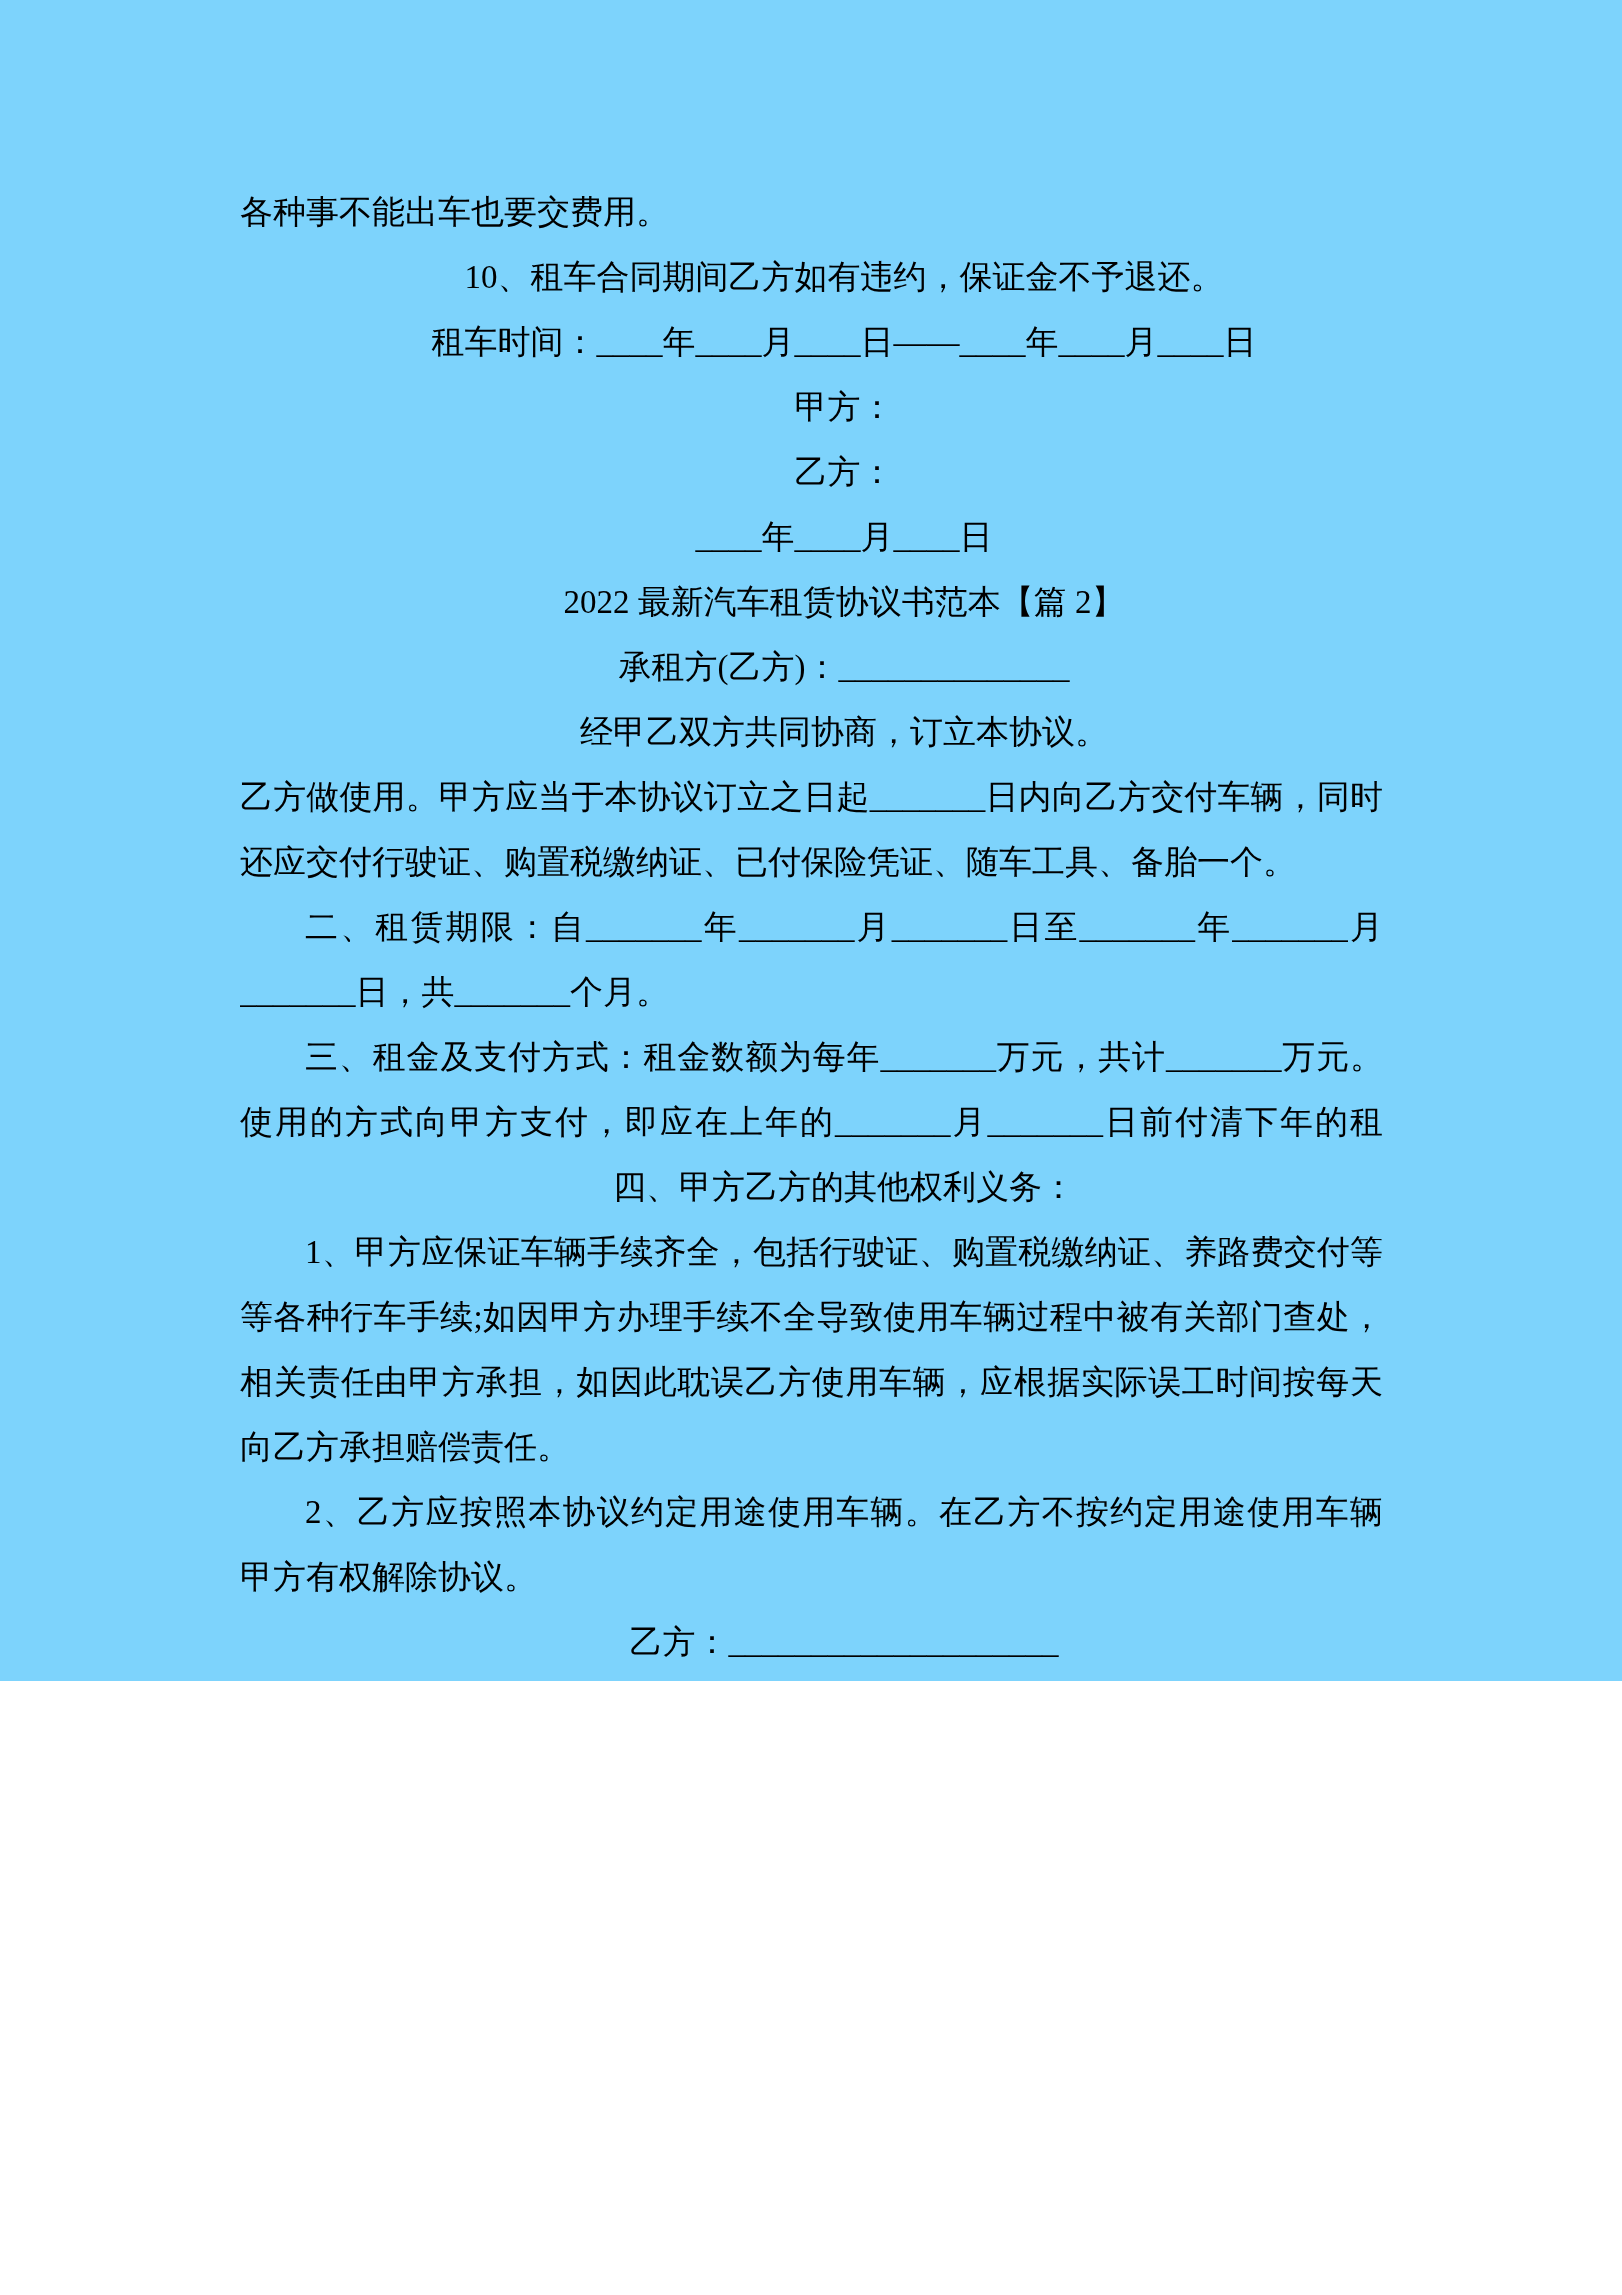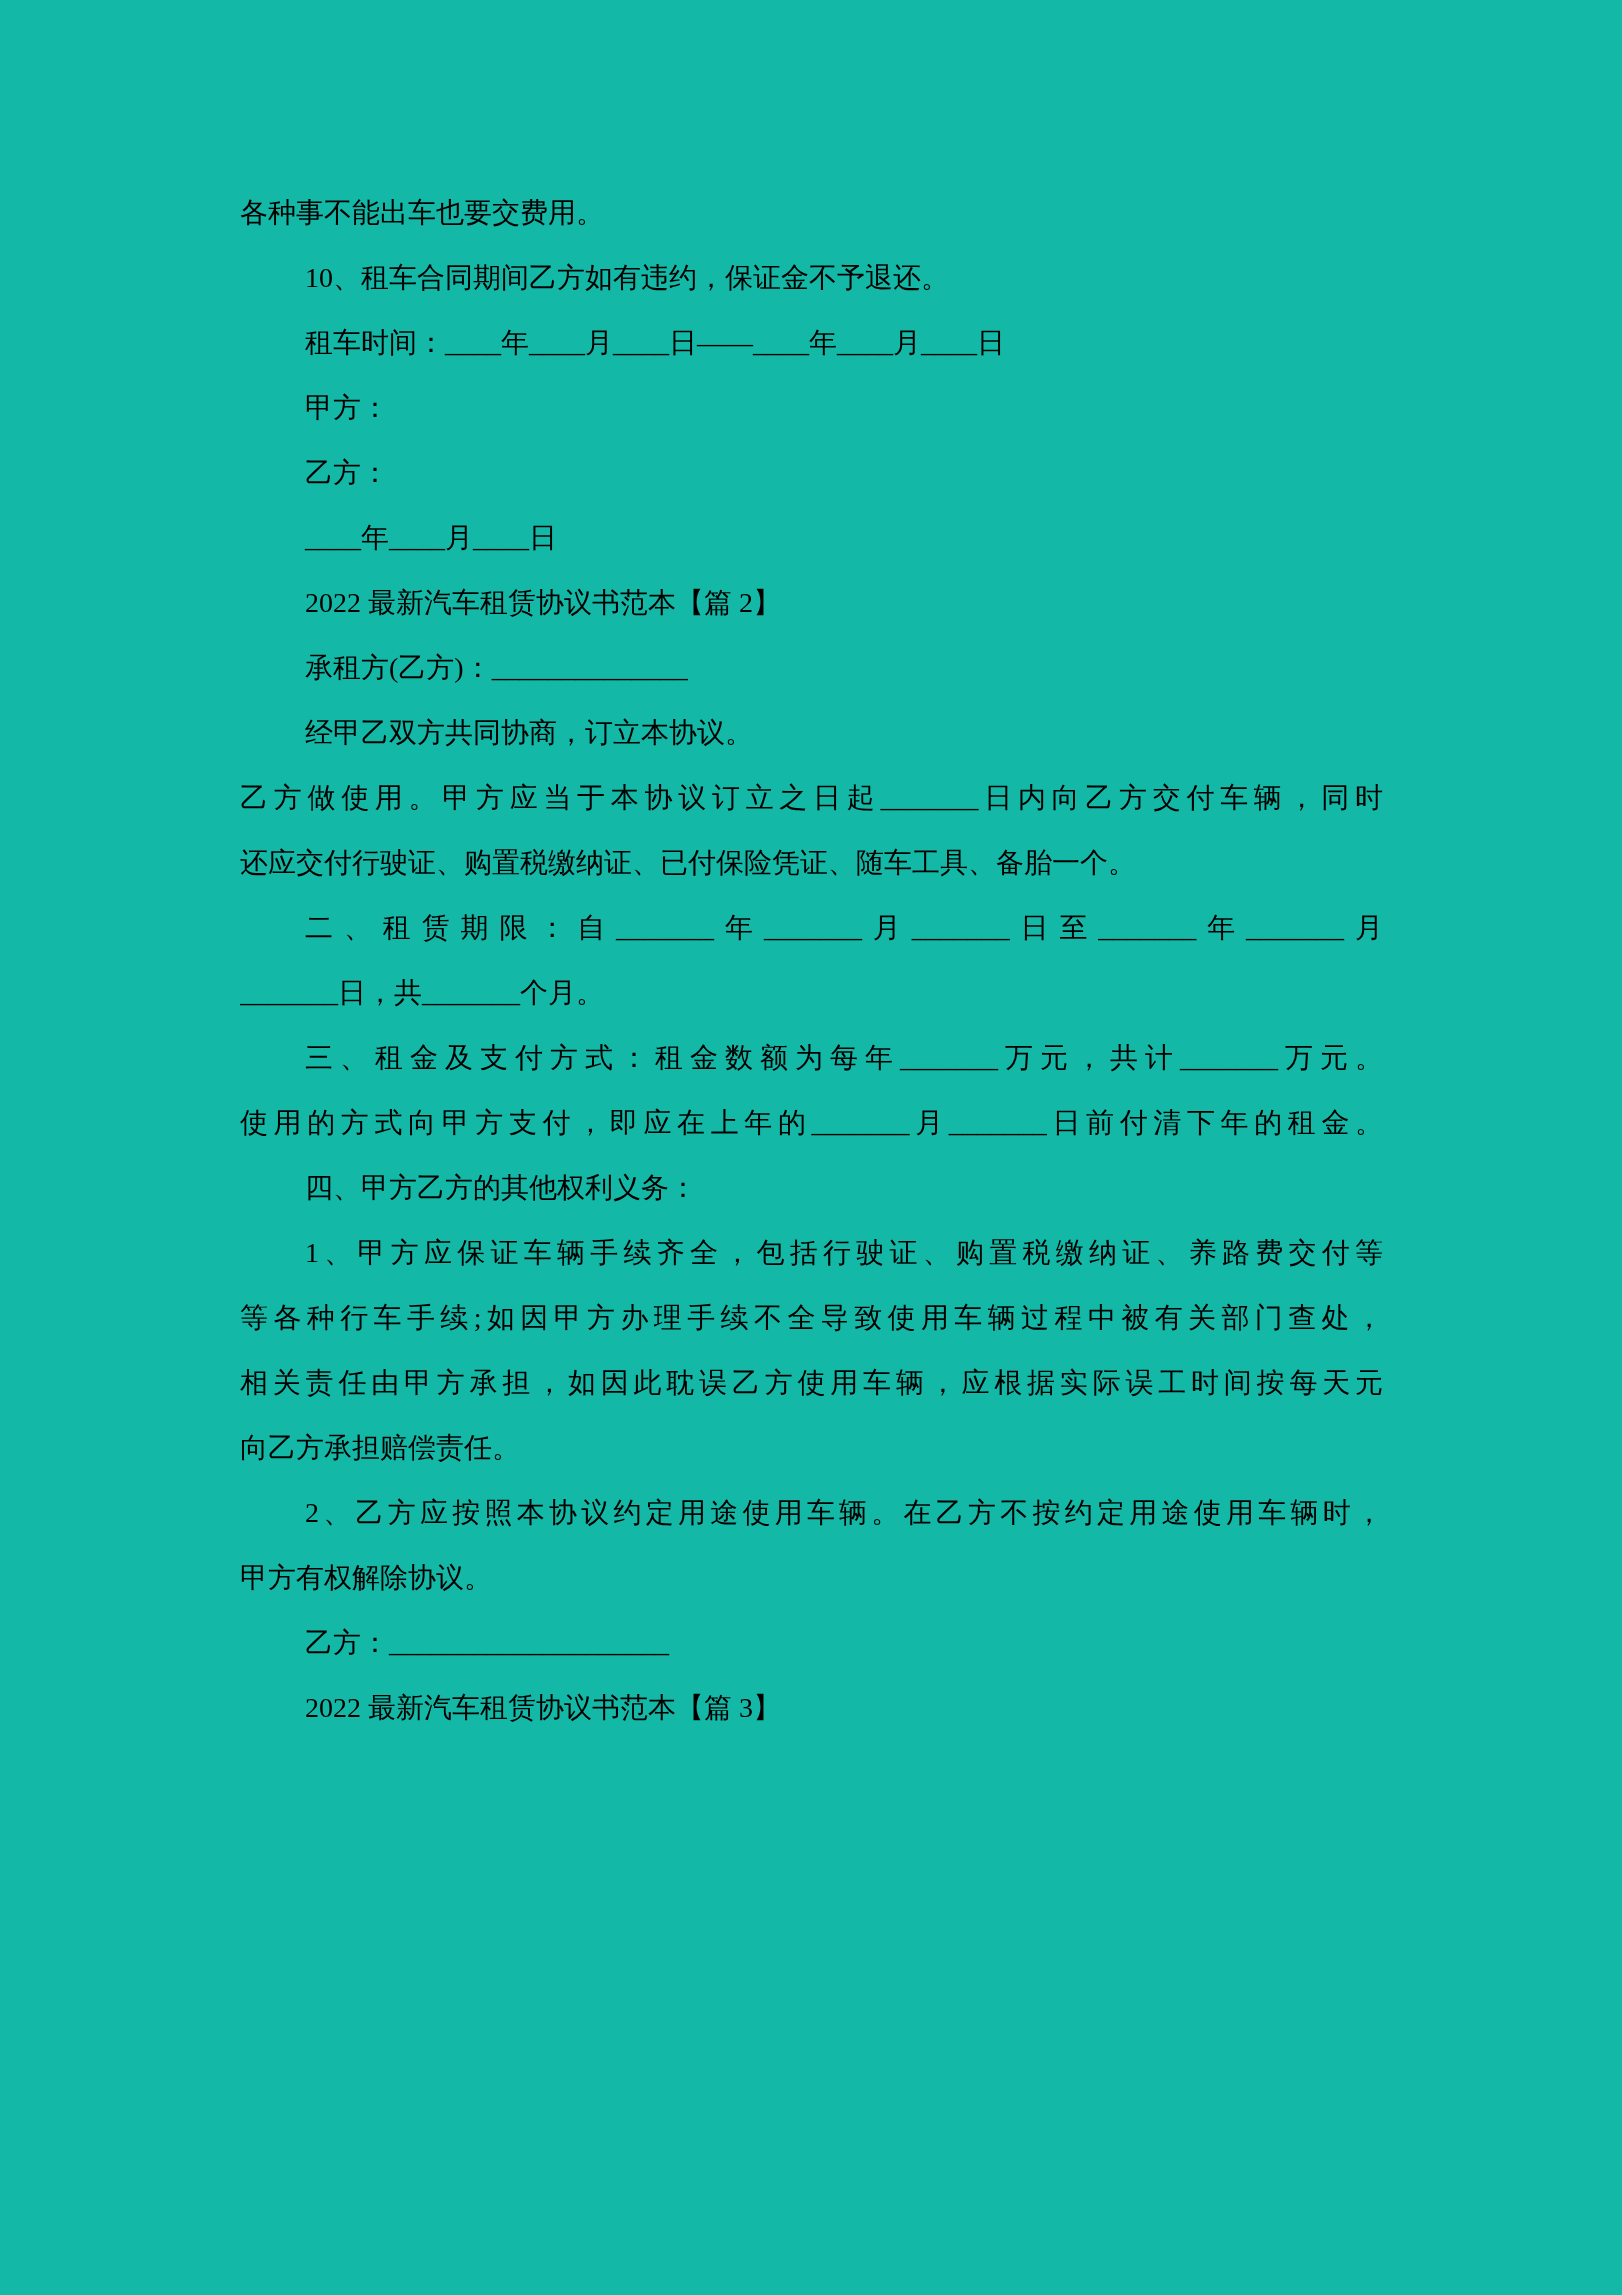--- a/index.html
+++ b/index.html
@@ -3,37 +3,38 @@
 <meta charset="utf-8">
 <style>
   html, body {
     margin: 0;
     padding: 0;
     background: #ffffff;
   }
   .page {
     position: relative;
     width: 1623px;
-    height: 2295px;
-    background: #14b8a6;
+    height: 1681px;
+    background: #7dd3fc;
     box-sizing: border-box;
     padding: 180px 240px 0 240px;
     font-family: "Liberation Serif", "DejaVu Serif", serif;
-    font-size: 28px;
+    font-size: 33px;
     color: #000000;
   }
   .ln {
     height: 65px;
     line-height: 65px;
     overflow: hidden;
     text-align: left;
     letter-spacing: 0;
   }
   .ln.indent {
     text-indent: 65px;
+    text-align: center;
   }
   .ln.fill {
     text-align: justify;
     text-align-last: justify;
   }
 </style>
 </head>
 <body>
 
 <div class="page">

